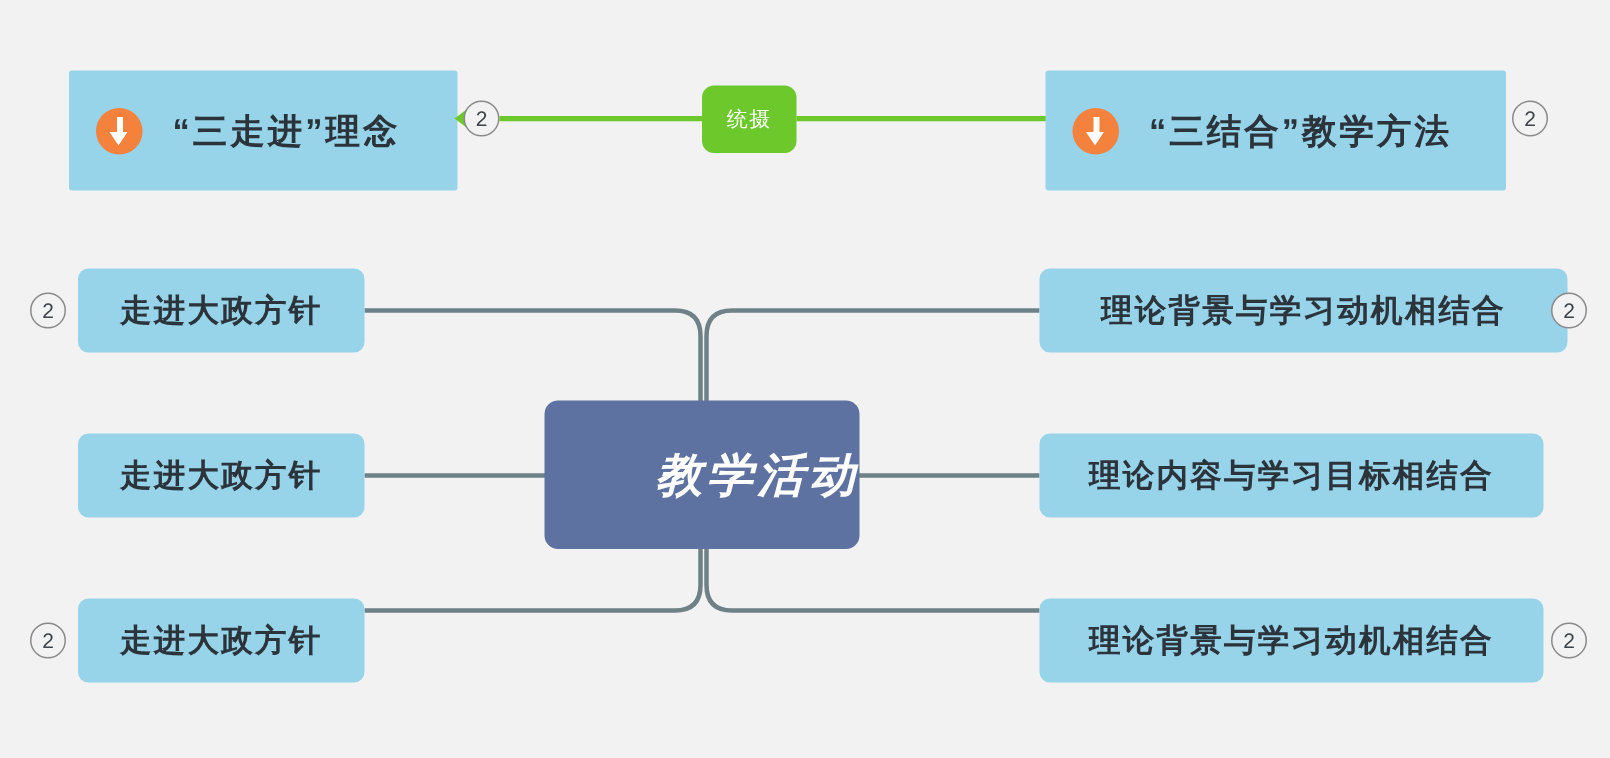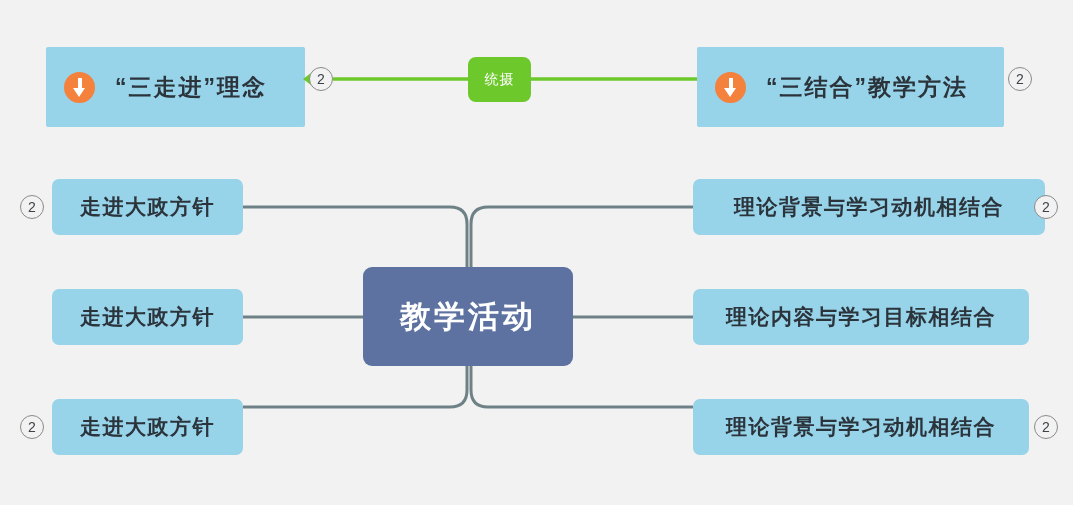--- a/index.html
+++ b/index.html
@@ -94,21 +94,22 @@
   .node.branch .node-label {
     font-size: 21px;
     color: #2b333b;
     letter-spacing: 1.5px;
   }
 
   
   .node.center {
     background: #5d72a0;
     border-radius: 9px;
-    justify-content: center;
+    justify-content: flex-end;
+    font-style: italic;
   }
   .node.center .node-label {
     color: #ffffff;
     font-size: 31px;
     letter-spacing: 3px;
   }
 
   
   .rel-label {
     position: absolute;

